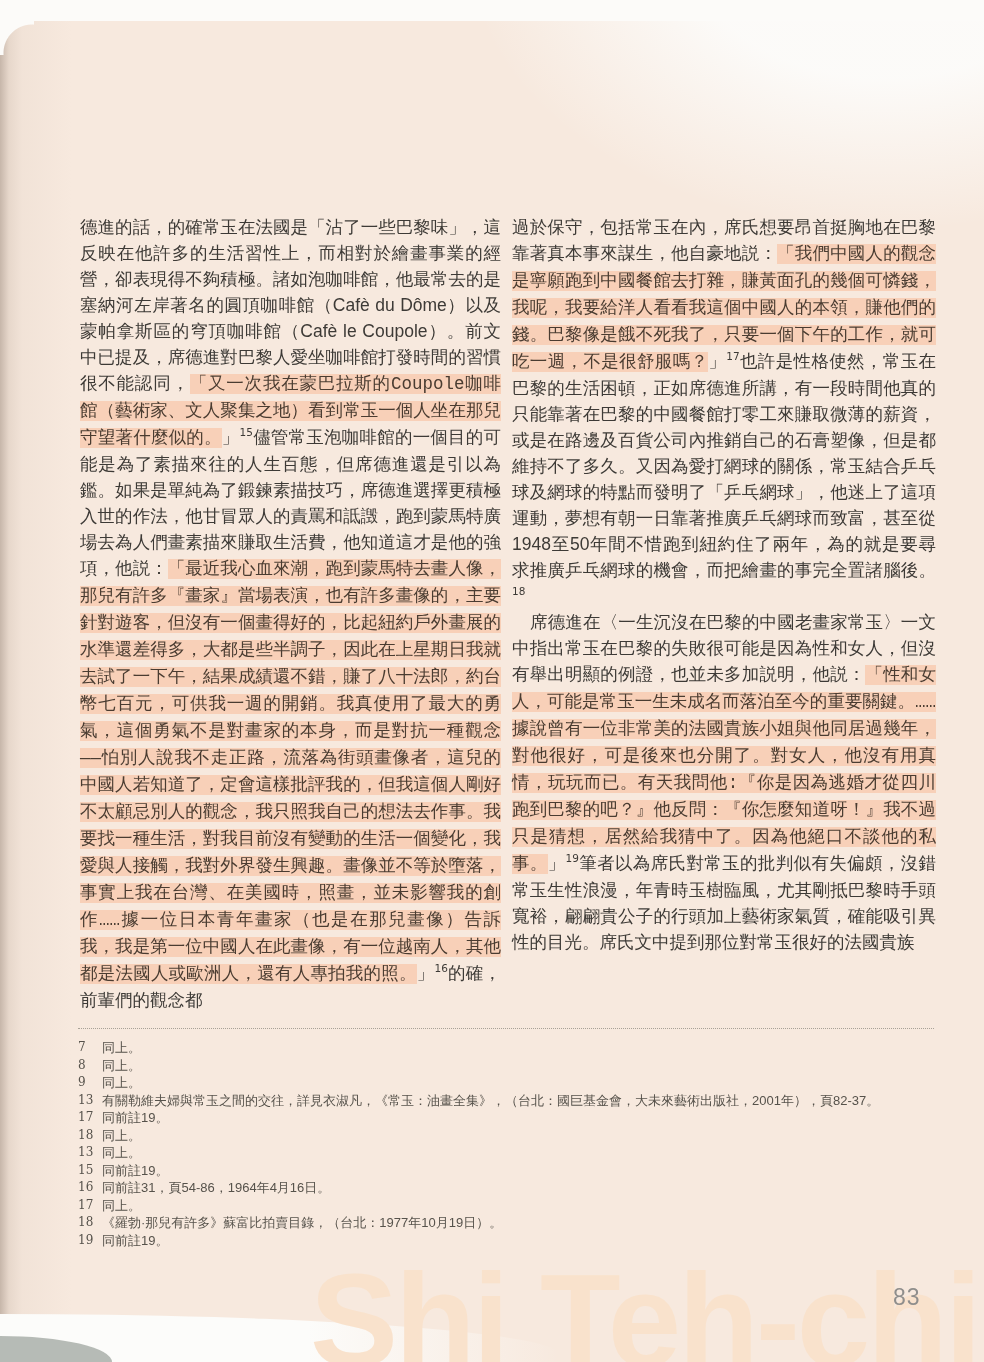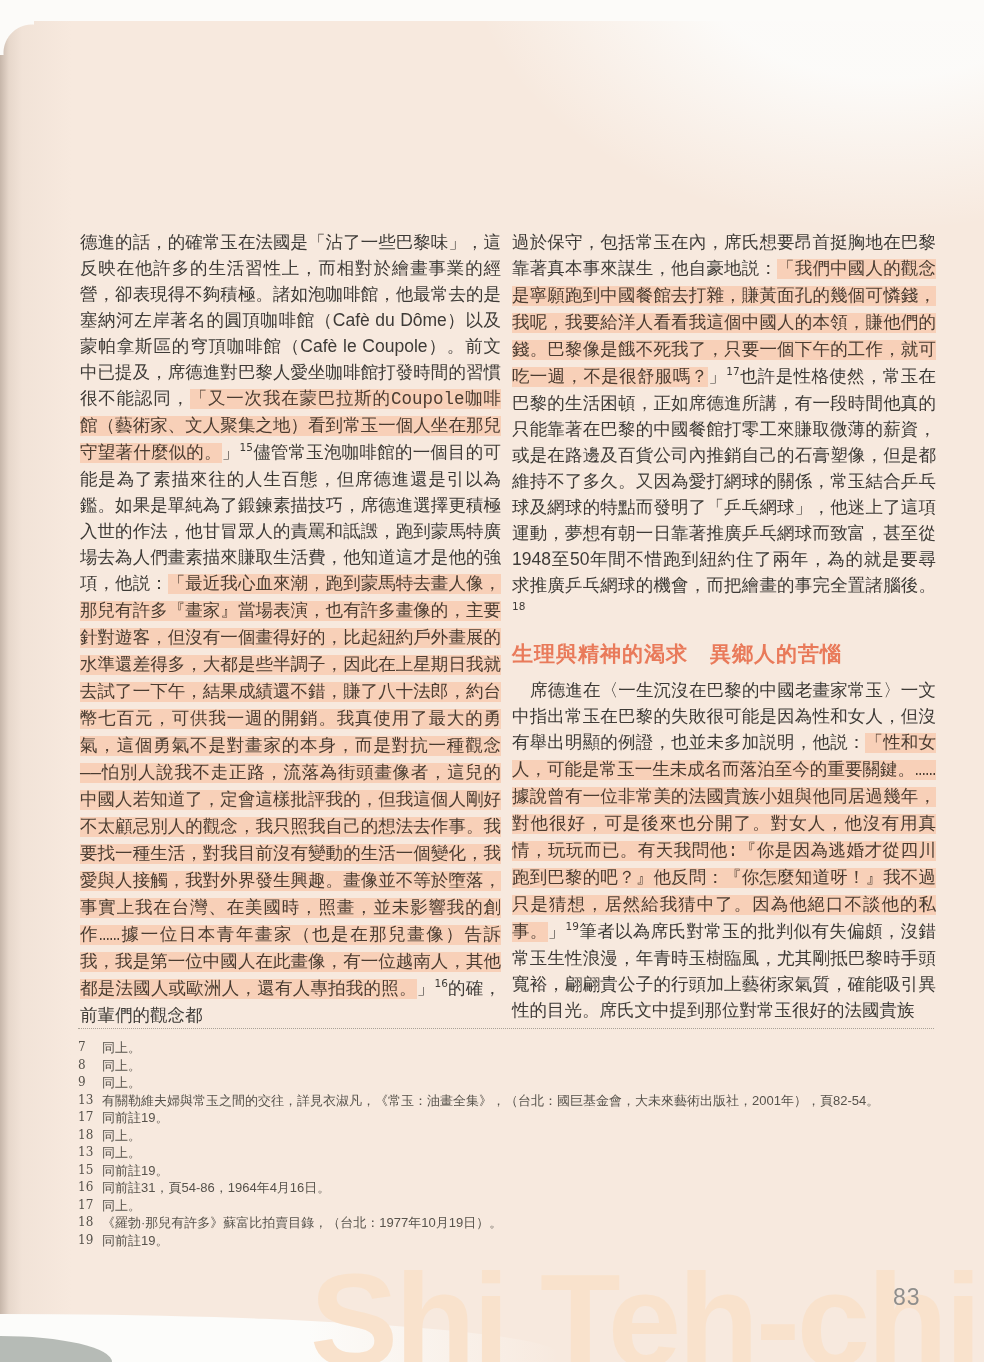--- a/index.html
+++ b/index.html
@@ -32,21 +32,21 @@
   .bottom-edge{
     position:absolute;left:0;bottom:0;width:560px;height:48px;z-index:0;
     background:linear-gradient(90deg,#fcfcfa 0%,#fcfcfa 55%,rgba(252,252,250,0) 100%);
     border-top-right-radius:100% 85%;
   }
   .corner-curl{
     position:absolute;left:0;bottom:0;width:112px;height:26px;z-index:0;
     background:#a9afa9;border-top-right-radius:100% 100%;opacity:.85;
   }
   .col{
-    position:absolute;top:229px;
+    position:absolute;top:214px;
     font-size:17.5px;line-height:26px;text-align:justify;
     color:var(--body-ink);z-index:2;
   }
   .col-left{left:80px;width:421px;}
   .col-right{left:512px;width:424px;}
   .para{margin:0;}
   .para.indent{text-indent:18px;}
   .col .hl{
     background:var(--hl);
     color:var(--quote-ink);
@@ -92,40 +92,39 @@
   <div class="top-left-corner"></div>
   <div class="bottom-edge"></div>
   <div class="corner-curl"></div>
 
   <div class="watermark">Shi Teh-chin</div>
 
   <div class="col col-left para"><span>德進的話，的確常玉在法國是「沾了一些巴黎味」，這反映在他許多的生活習性上，而相對於繪畫事業的經營，卻表現得不夠積極。諸如泡咖啡館，他最常去的是塞納河左岸著名的圓頂咖啡館（Cafè du Dôme）以及蒙帕拿斯區的穹頂咖啡館（Cafè le Coupole）。前文中已提及，席德進對巴黎人愛坐咖啡館打發時間的習慣很不能認同，</span><span class="hl">「又一次我在蒙巴拉斯的Coupole咖啡館（藝術家、文人聚集之地）看到常玉一個人坐在那兒守望著什麼似的。</span><span>」</span><sup>15</sup><span>儘管常玉泡咖啡館的一個目的可能是為了素描來往的人生百態，但席德進還是引以為鑑。如果是單純為了鍛鍊素描技巧，席德進選擇更積極入世的作法，他甘冒眾人的責罵和詆譭，跑到蒙馬特廣場去為人們畫素描來賺取生活費，他知道這才是他的強項，他説：</span><span class="hl">「最近我心血來潮，跑到蒙馬特去畫人像，那兒有許多『畫家』當場表演，也有許多畫像的，主要針對遊客，但沒有一個畫得好的，比起紐約戶外畫展的水準還差得多，大都是些半調子，因此在上星期日我就去試了一下午，結果成績還不錯，賺了八十法郎，約台幣七百元，可供我一週的開銷。我真使用了最大的勇氣，這個勇氣不是對畫家的本身，而是對抗一種觀念——怕別人說我不走正路，流落為街頭畫像者，這兒的中國人若知道了，定會這樣批評我的，但我這個人剛好不太顧忌別人的觀念，我只照我自己的想法去作事。我要找一種生活，對我目前沒有變動的生活一個變化，我愛與人接觸，我對外界發生興趣。畫像並不等於墮落，事實上我在台灣、在美國時，照畫，並未影響我的創作……據一位日本青年畫家（也是在那兒畫像）告訴我，我是第一位中國人在此畫像，有一位越南人，其他都是法國人或歐洲人，還有人專拍我的照。</span><span>」</span><sup>16</sup><span>的確，前輩們的觀念都</span></div>
 
   <div class="col col-right">
     <div class="para"><span>過於保守，包括常玉在內，席氏想要昂首挺胸地在巴黎靠著真本事來謀生，他自豪地説：</span><span class="hl">「我們中國人的觀念是寧願跑到中國餐館去打雜，賺黃面孔的幾個可憐錢，我呢，我要給洋人看看我這個中國人的本領，賺他們的錢。巴黎像是餓不死我了，只要一個下午的工作，就可吃一週，不是很舒服嗎？</span><span>」</span><sup>17</sup><span>也許是性格使然，常玉在巴黎的生活困頓，正如席德進所講，有一段時間他真的只能靠著在巴黎的中國餐館打零工來賺取微薄的薪資，或是在路邊及百貨公司內推銷自己的石膏塑像，但是都維持不了多久。又因為愛打網球的關係，常玉結合乒乓球及網球的特點而發明了「乒乓網球」，他迷上了這項運動，夢想有朝一日靠著推廣乒乓網球而致富，甚至從1948至50年間不惜跑到紐約住了兩年，為的就是要尋求推廣乒乓網球的機會，而把繪畫的事完全置諸腦後。</span><sup>18</sup></div>
-    <h2 class="section-heading">生理與精神的渴求　異鄉人的苦惱</h2>
     <div class="para indent"><span>席德進在〈一生沉沒在巴黎的中國老畫家常玉〉一文中指出常玉在巴黎的失敗很可能是因為性和女人，但沒有舉出明顯的例證，也並未多加説明，他説：</span><span class="hl">「性和女人，可能是常玉一生未成名而落泊至今的重要關鍵。……據說曾有一位非常美的法國貴族小姐與他同居過幾年，對他很好，可是後來也分開了。對女人，他沒有用真情，玩玩而已。有天我問他:『你是因為逃婚才從四川跑到巴黎的吧？』他反問：『你怎麼知道呀！』我不過只是猜想，居然給我猜中了。因為他絕口不談他的私事。</span><span>」</span><sup>19</sup><span>筆者以為席氏對常玉的批判似有失偏頗，沒錯常玉生性浪漫，年青時玉樹臨風，尤其剛抵巴黎時手頭寬裕，翩翩貴公子的行頭加上藝術家氣質，確能吸引異性的目光。席氏文中提到那位對常玉很好的法國貴族</span></div>
   </div>
 
   <div class="footnotes">
       <div class="footnote">
         <span class="fn-num">7</span>
         <span class="fn-text">同上。</span>
       </div>
       <div class="footnote">
         <span class="fn-num">8</span>
         <span class="fn-text">同上。</span>
       </div>
       <div class="footnote">
         <span class="fn-num">9</span>
         <span class="fn-text">同上。</span>
       </div>
       <div class="footnote">
         <span class="fn-num">13</span>
-        <span class="fn-text">有關勒維夫婦與常玉之間的交往，詳見衣淑凡，《常玉：油畫全集》，（台北：國巨基金會，大未來藝術出版社，2001年），頁82-54。</span>
+        <span class="fn-text">有關勒維夫婦與常玉之間的交往，詳見衣淑凡，《常玉：油畫全集》，（台北：國巨基金會，大未來藝術出版社，2001年），頁82-37。</span>
       </div>
       <div class="footnote">
         <span class="fn-num">17</span>
         <span class="fn-text">同前註19。</span>
       </div>
       <div class="footnote">
         <span class="fn-num">18</span>
         <span class="fn-text">同上。</span>
       </div>
       <div class="footnote">

